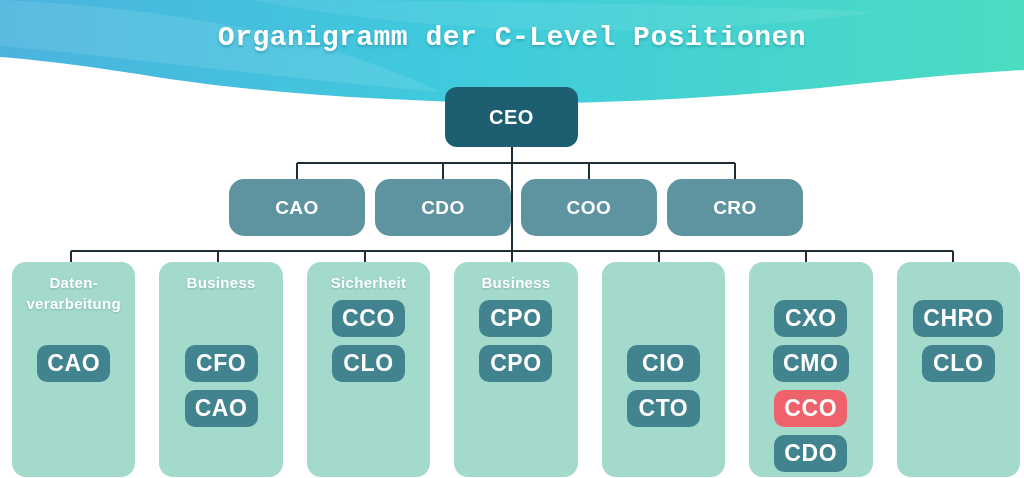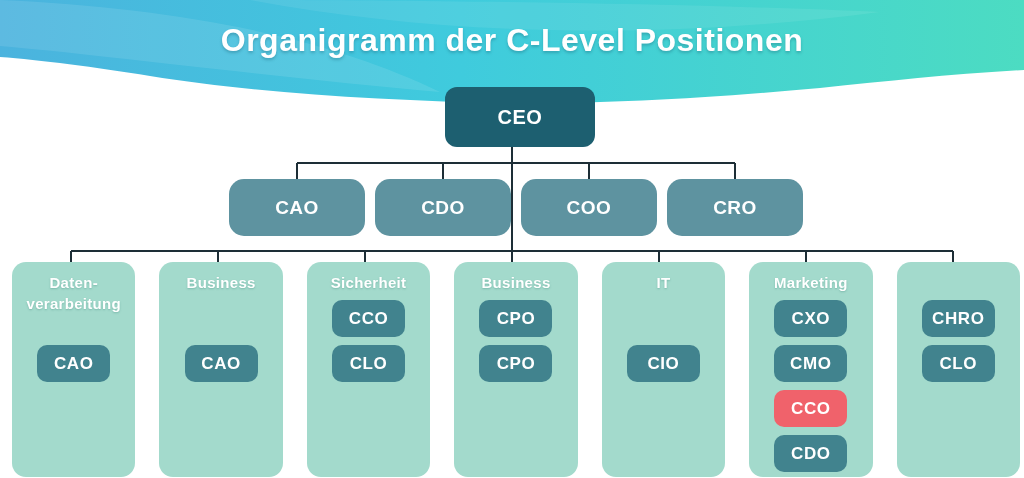--- a/index.html
+++ b/index.html
@@ -4,64 +4,64 @@
 <style>
   html,body{margin:0;padding:0;background:#ffffff;}
   .page{
     position:relative;width:1024px;height:478px;overflow:hidden;
     background:#ffffff;font-family:"Liberation Sans",sans-serif;
   }
   
   .header-wave{position:absolute;top:0;left:0;width:1024px;height:118px;}
   .page-title{
     position:absolute;top:22px;left:0;right:0;text-align:center;
-    font-family:Liberation Sans, sans-serif;font-weight:700;font-size:32px;
+    font-family:Liberation Mono, monospace;font-weight:700;font-size:28px;
     color:#ffffff;letter-spacing:.5px;
     text-shadow:0 2px 3px rgba(23,95,115,.35);
   }
   
   .connectors{position:absolute;top:0;left:0;width:1024px;height:478px;pointer-events:none;}
   
   .ceo-box{
-    position:absolute;left:445px;top:87px;width:150px;height:60px;
+    position:absolute;left:445px;top:87px;width:133px;height:60px;
     background:var(--ceo-box,#1d5f70);border-radius:12px;
     display:flex;align-items:center;justify-content:center;
     color:#fff;font-weight:700;font-size:20px;letter-spacing:.5px;
   }
   .l2-box{
     position:absolute;top:179px;width:136px;height:57px;
     background:var(--level2-box,#5e93a0);border-radius:15px;
     display:flex;align-items:center;justify-content:center;
     color:#fff;font-weight:700;font-size:19px;letter-spacing:.5px;
   }
   .l2-0{left:229px}.l2-1{left:375px}.l2-2{left:521px}.l2-3{left:667px}
   
   .dept-row{
     position:absolute;left:12px;right:4px;top:262px;height:215px;
-    display:flex;gap:24px;justify-content:center;
+    display:flex;gap:24px;
   }
   .dept{
     position:relative;flex:1;background:var(--dept-bg,#a3dacc);
     border-radius:14px;
   }
   .dept-title{
     padding-top:10px;text-align:center;color:#fff;font-weight:700;
     font-size:15px;line-height:21px;white-space:pre-line;
     text-shadow:0 1px 2px rgba(46,120,110,.35);letter-spacing:.3px;
   }
   .roles{
     position:absolute;left:0;right:0;
     display:flex;flex-direction:column;align-items:center;gap:8px;
   }
   .roles.start-0{top:38px}
   .roles.start-1{top:83px}
   .role{
     box-sizing:border-box;min-width:73px;height:37px;line-height:37px;
     padding:0 10px;border-radius:10px;background:var(--role-box,#41838e);
-    color:#fff;font-weight:700;font-size:17px;text-align:center;
+    color:#fff;font-weight:700;font-size:23px;text-align:center;
     letter-spacing:.6px;
   }
   .role.highlight{background:var(--role-highlight,#f0626b);}
 </style>
 </head>
 <body>
 
 <div class="page">
 
   <svg class="header-wave" viewBox="0 0 1024 118" preserveAspectRatio="none" aria-hidden="true">
@@ -98,45 +98,45 @@
     <section class="dept">
       <div class="dept-title">Daten-
 verarbeitung</div>
       <div class="roles start-1">
           <div class="role">CAO</div>
         </div>
     </section>
     <section class="dept">
       <div class="dept-title">Business</div>
       <div class="roles start-1">
+          <div class="role">CFO</div>
           <div class="role">CAO</div>
         </div>
     </section>
     <section class="dept">
       <div class="dept-title">Sicherheit</div>
       <div class="roles start-0">
           <div class="role">CCO</div>
           <div class="role">CLO</div>
         </div>
     </section>
     <section class="dept">
       <div class="dept-title">Business</div>
       <div class="roles start-0">
           <div class="role">CPO</div>
           <div class="role">CPO</div>
         </div>
     </section>
     <section class="dept">
-      <div class="dept-title">IT</div>
       <div class="roles start-1">
           <div class="role">CIO</div>
+          <div class="role">CTO</div>
         </div>
     </section>
     <section class="dept">
-      <div class="dept-title">Marketing</div>
       <div class="roles start-0">
           <div class="role">CXO</div>
           <div class="role">CMO</div>
           <div class="role highlight">CCO</div>
           <div class="role">CDO</div>
         </div>
     </section>
     <section class="dept">
       <div class="roles start-0">
           <div class="role">CHRO</div>

